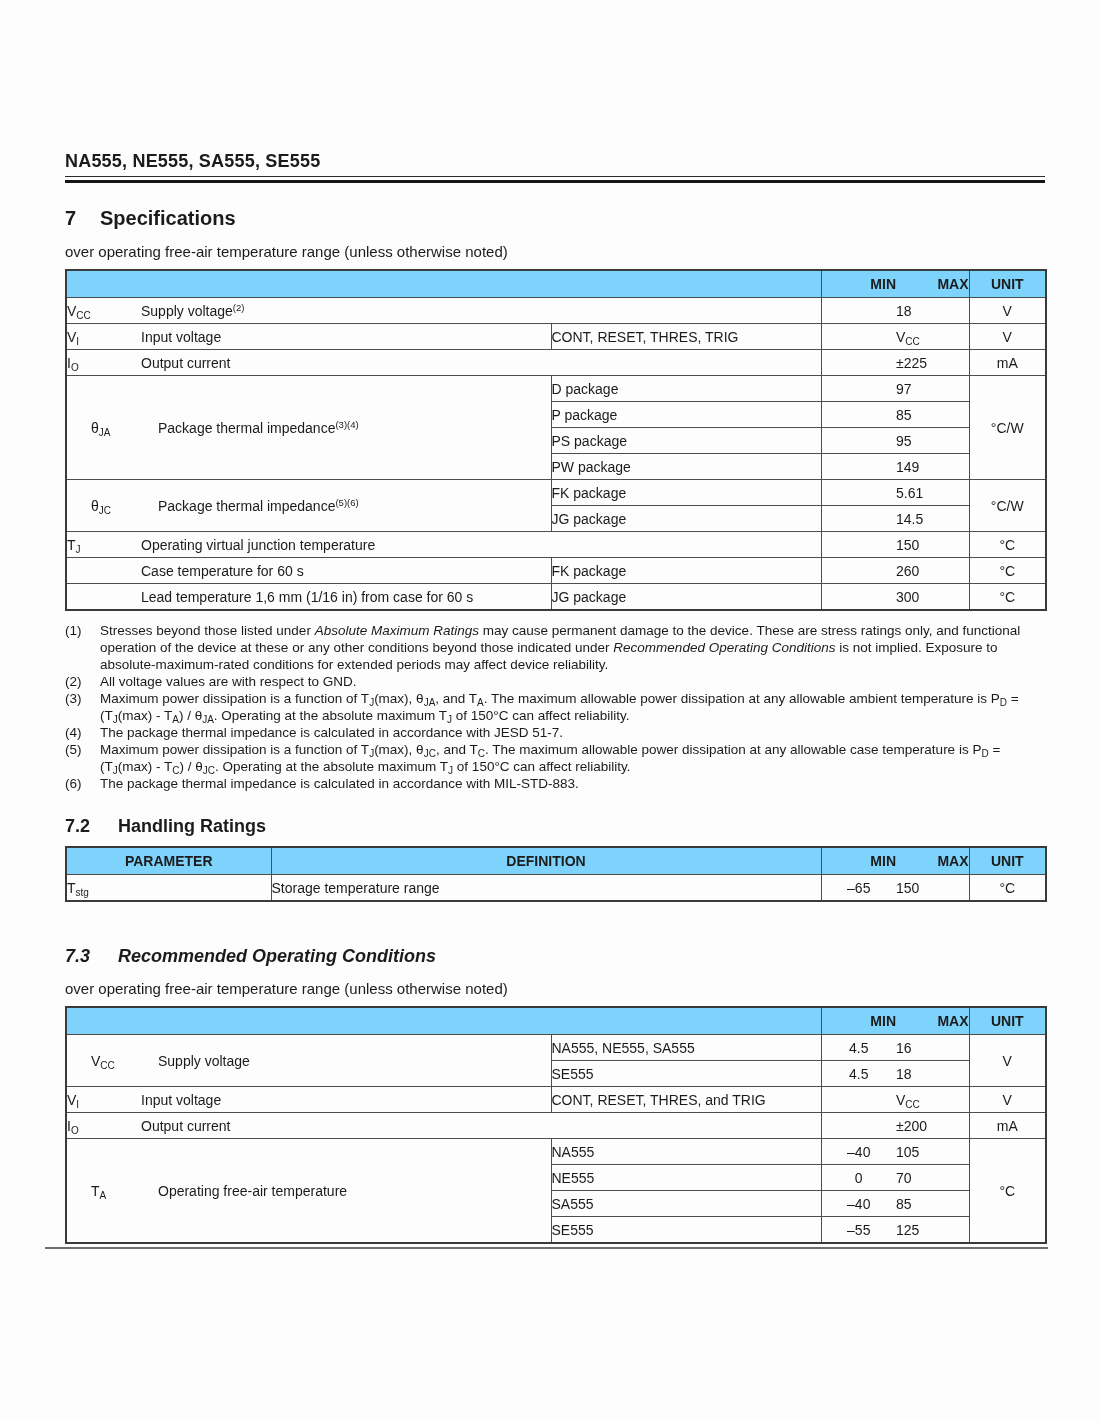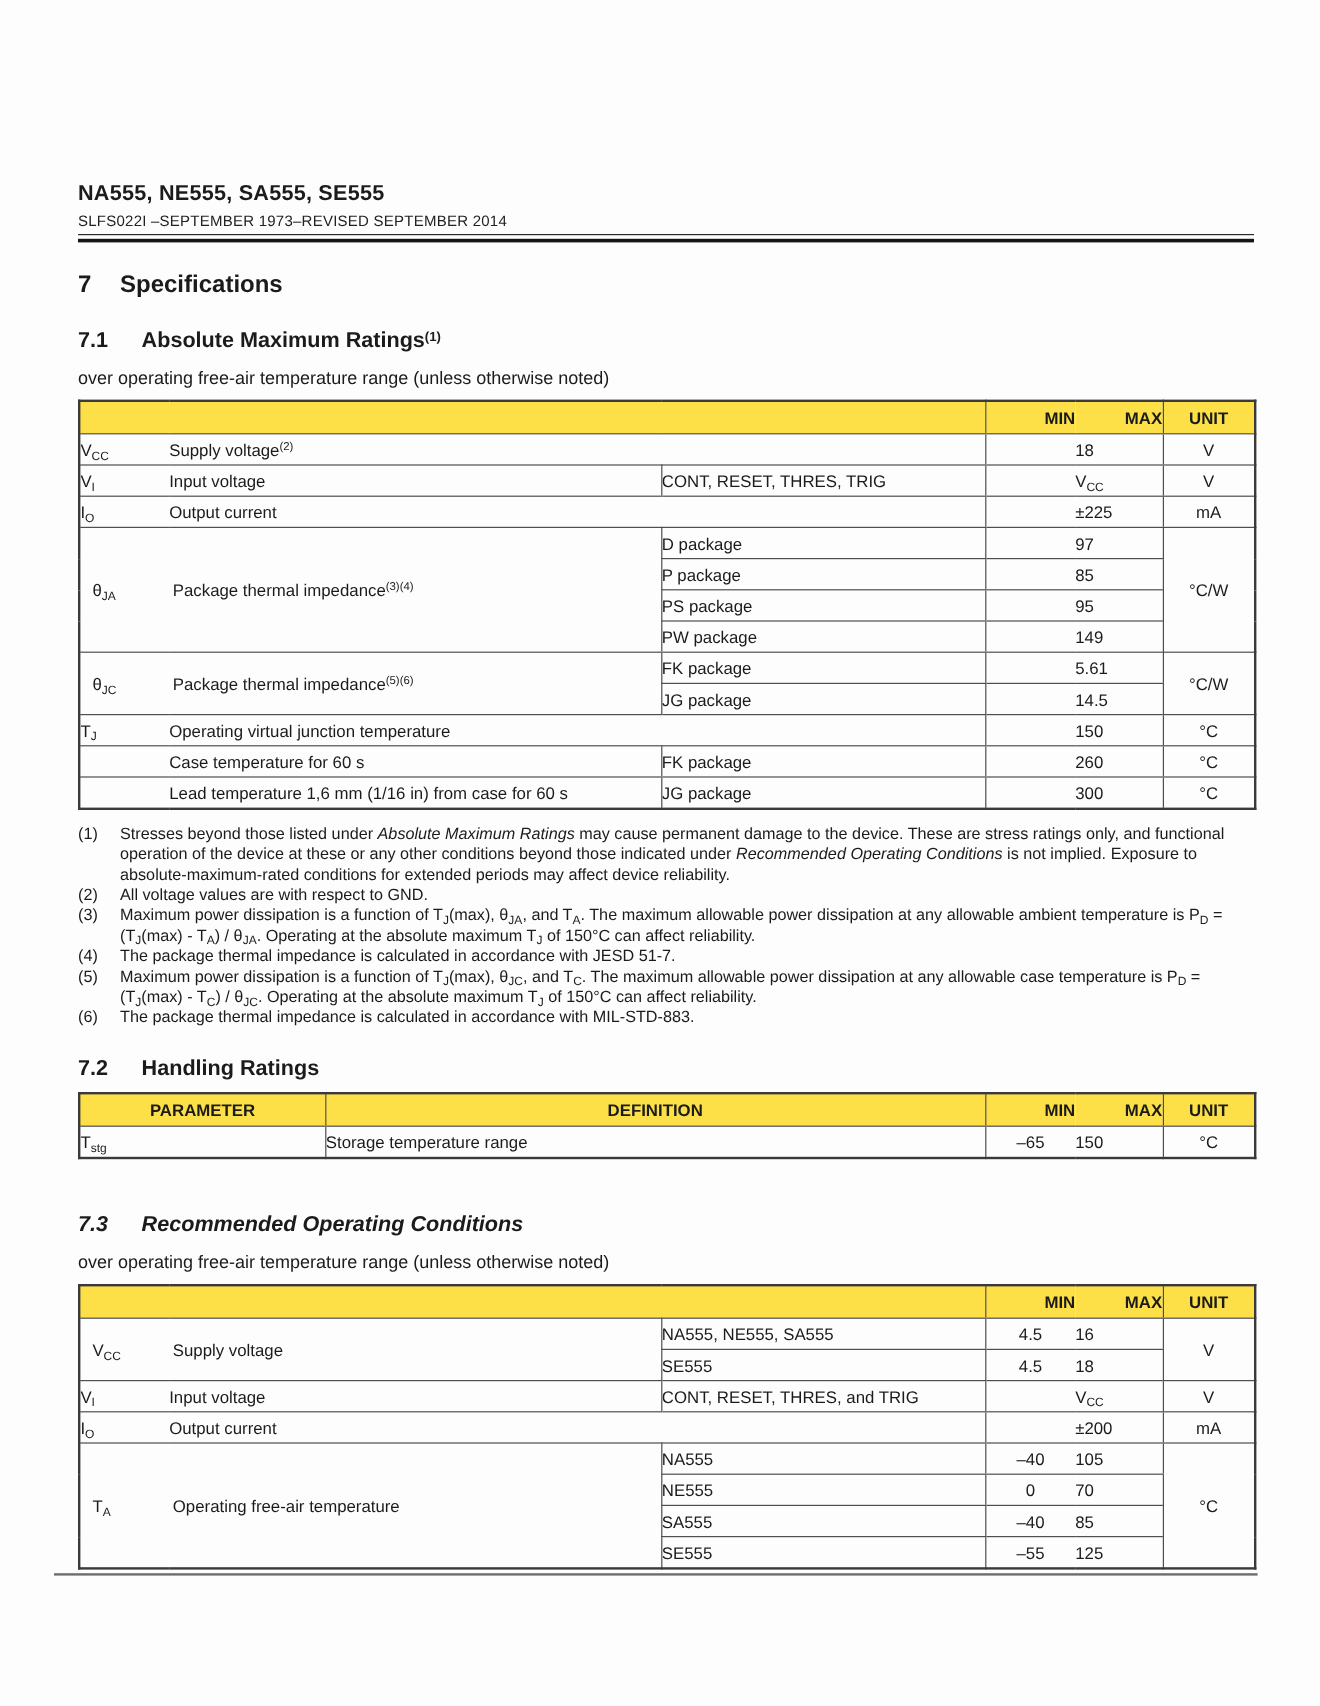--- a/index.html
+++ b/index.html
@@ -25,34 +25,34 @@
   .h1 .num{display:inline-block;min-width:35px;}
   .h2 .num{display:inline-block;min-width:53px;}
   .h2 sup,.h2 .rich sup{font-size:11px;}
   .sub-line{font-size:15px;margin-top:13px;}
 
   
   table.spec{border-collapse:collapse;table-layout:fixed;width:980px;
     font-size:14px;margin-top:9px;border:2px solid #3a3a3a;}
   table.spec td,table.spec th{height:25px;padding:0;vertical-align:middle;
     border-bottom:1px solid #4e4e4e;overflow:hidden;white-space:nowrap;}
-  table.spec tr.head th{background:#fde047;font-weight:bold;height:26px;}
+  table.spec tr.head th{background:#7dd3fc;font-weight:bold;height:26px;}
   .vl{border-left:1px solid #4e4e4e;}
   .c-sym{padding-left:8px;text-align:left;font-weight:normal;}
   .c-desc{padding-left:10px;text-align:left;}
   .c-cond{padding-left:10px;text-align:left;}
   .c-min{text-align:center;padding-right:11px;}
   .c-max{padding-right:8px;}
   .c-unit{text-align:center;}
   th.c-min{text-align:right;padding-right:11px;}
   th.c-max{text-align:right;padding-right:8px;}
   th.c-param,th.c-def{text-align:center;}
   .group-cell{padding:0;}
   .group-flex{display:flex;align-items:center;height:100%;}
-  .group-flex .g-sym{flex:0 0 67px;padding-left:10px;}
+  .group-flex .g-sym{flex:0 0 67px;padding-left:24px;}
   .group-flex .g-desc{flex:1;padding-left:0;}
   sub{font-size:10px;vertical-align:-3px;line-height:0;}
   sup{font-size:9.5px;vertical-align:5px;line-height:0;}
 
   
   .footnotes{margin-top:11px;font-size:13.5px;line-height:17px;}
   .fn{display:flex;margin-top:0;}
   .fn-num{flex:0 0 35px;}
   .fn-text{flex:1;}
   .fn-text i{font-style:italic;}
@@ -61,32 +61,28 @@
   .bottom-rule{margin-left:-20px;width:1003px;height:2px;background:#6e6e6e;margin-top:3px;}
 </style>
 </head>
 <body>
 
 <div class="page">
   <div class="content">
 
     <div class="masthead">
       <div class="mh-title">NA555, NE555, SA555, SE555</div>
-      <div class="mh-docline">SLFS022I –SEPTEMBER 1973–REVISED SEPTEMBER 2014</div>
       <div class="mh-rule-thin"></div>
       <div class="mh-rule-thick"></div>
     </div>
 
     <div class="h1">
       <span class="num">7</span><span>Specifications</span>
     </div>
 
-    <div class="h2">
-      <span class="num">7.1</span><span class="rich">Absolute Maximum Ratings<sup>(1)</sup></span>
-    </div>
     <div class="sub-line">over operating free-air temperature range (unless otherwise noted)</div>
 
     <table class="spec">
       <colgroup>
         <col style="width:75px">
           <col style="width:410px">
           <col style="width:270px">
         <col style="width:75px">
           <col style="width:73px">
           <col style="width:77px">

